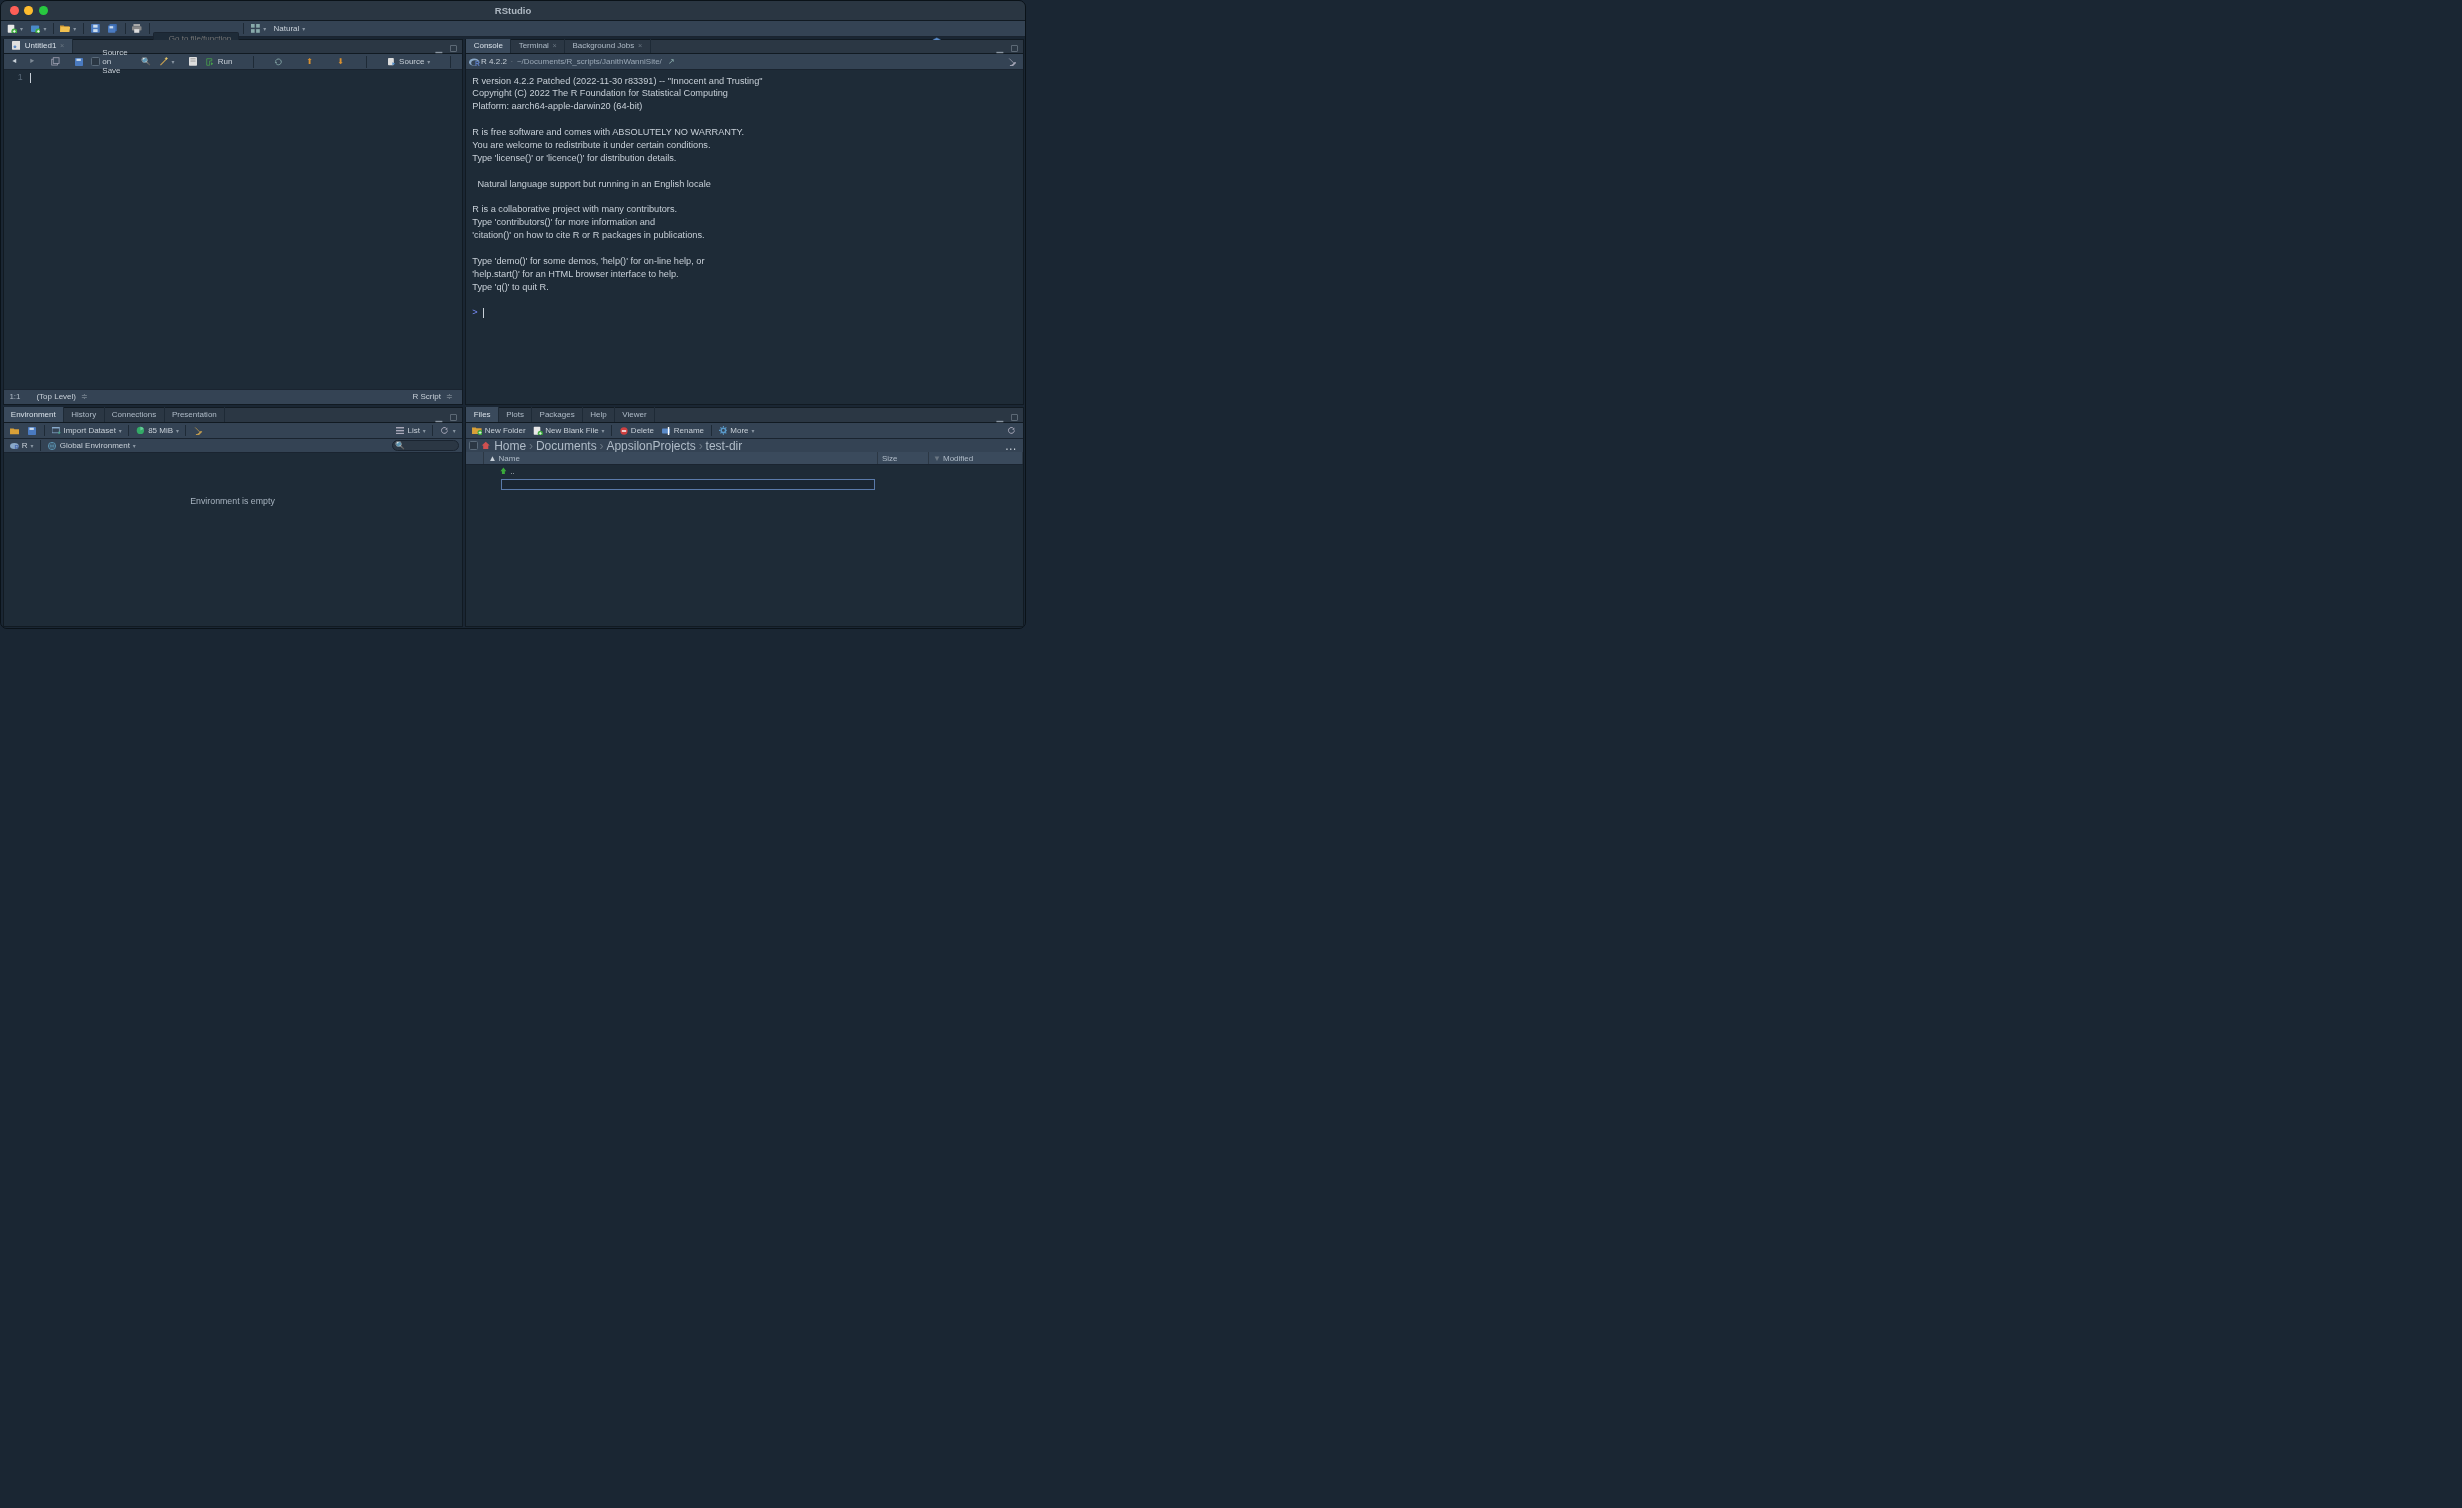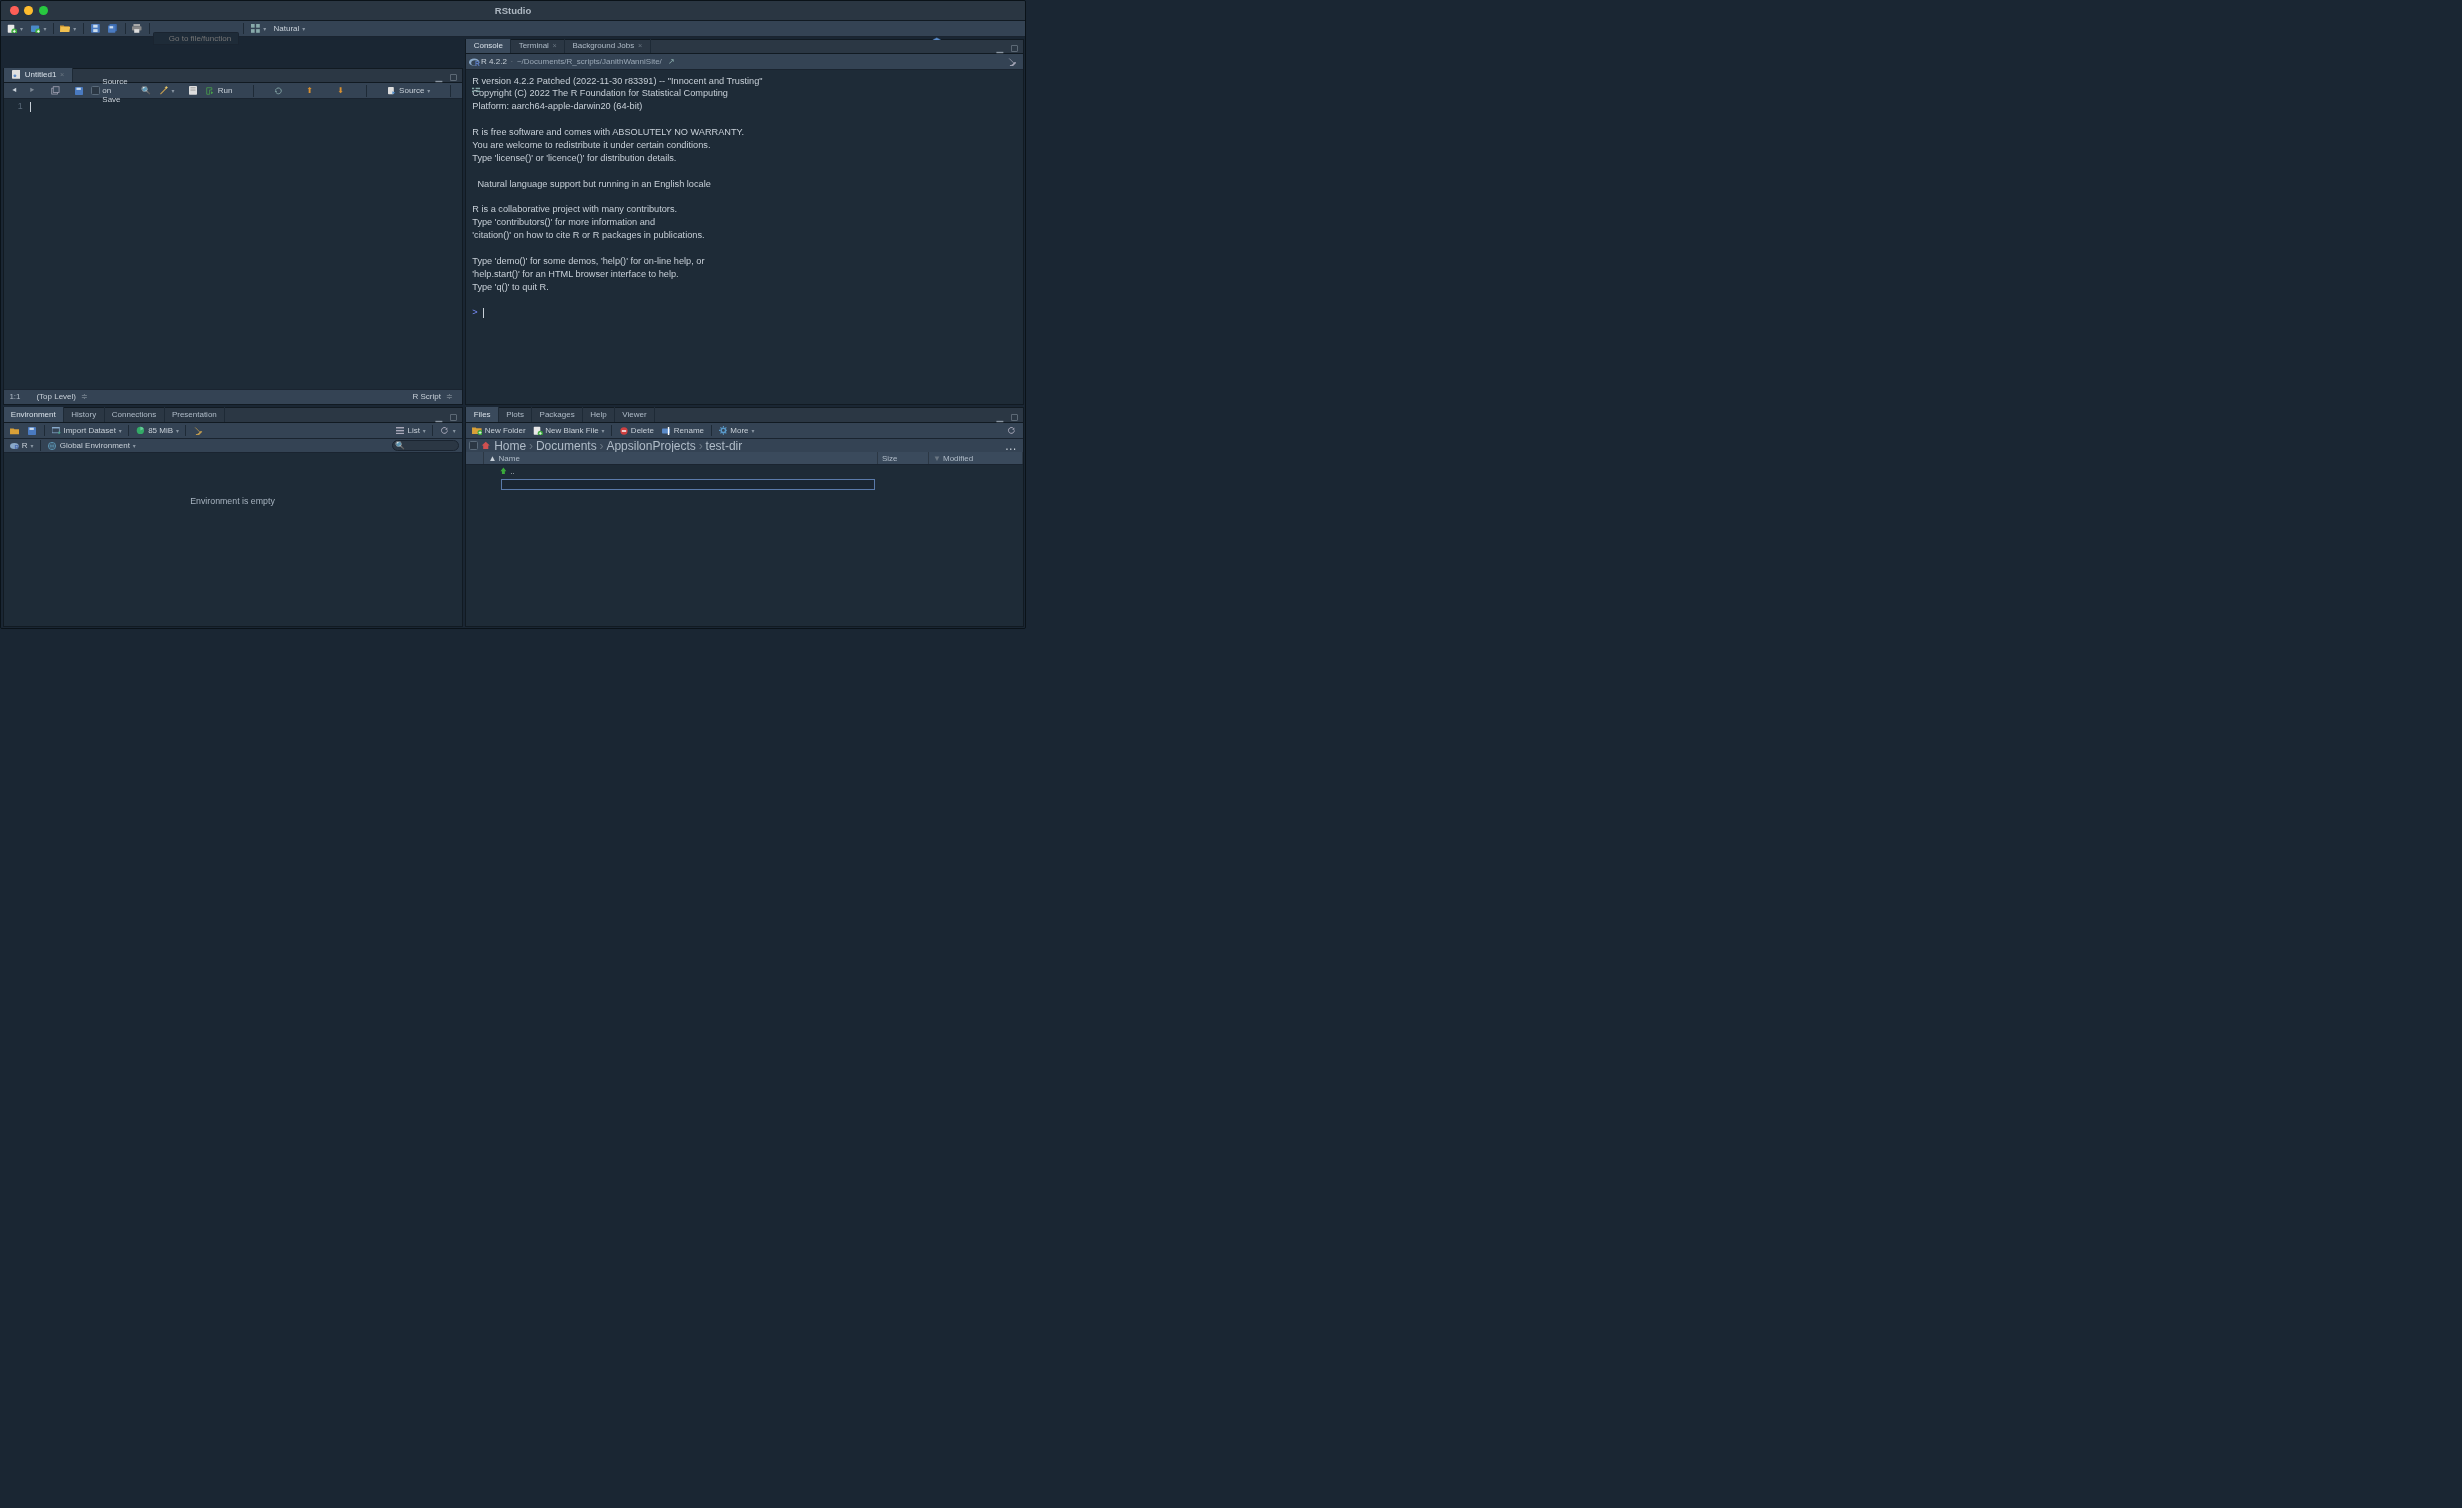--- a/index.html
+++ b/index.html
@@ -17,21 +17,21 @@
   overflow: hidden;
   font-size: 8.8px;
 }
 
 .window {
   width: 100%;
   height: 100%;
   display: flex;
   flex-direction: column;
   border: 0.7px solid #0a1218;
-  border-radius: 2px;
+  border-radius: 7px;
   overflow: hidden;
 }
 
 .titlebar {
   height: 20px;
   background: #2a3642;
   display: flex;
   align-items: center;
   position: relative;
   border-bottom: 0.7px solid #111a22;
@@ -139,21 +139,21 @@
   flex-direction: column;
   border: 0.7px solid #111a22;
 }
 
 .pane-top-left { grid-row: 1 / span 2; grid-column: 1; }
 .pane-top-right { grid-row: 1; grid-column: 2; }
 
 .quad {
   grid-template-rows: 366px 1fr;
 }
-.pane-top-left { grid-row: 1; margin-top: 29px; }
+.pane-top-left { grid-row: 1; }
 .pane-env { grid-row: 2; grid-column: 1; }
 .pane-files { grid-row: 2; grid-column: 2; }
 .pane-top-right { grid-row: 1; grid-column: 2; }
 
 .tabs {
   display: flex;
   background: #2b3744;
   height: 14.7px;
   border-bottom: 0.7px solid #111a22;
   align-items: flex-end;

